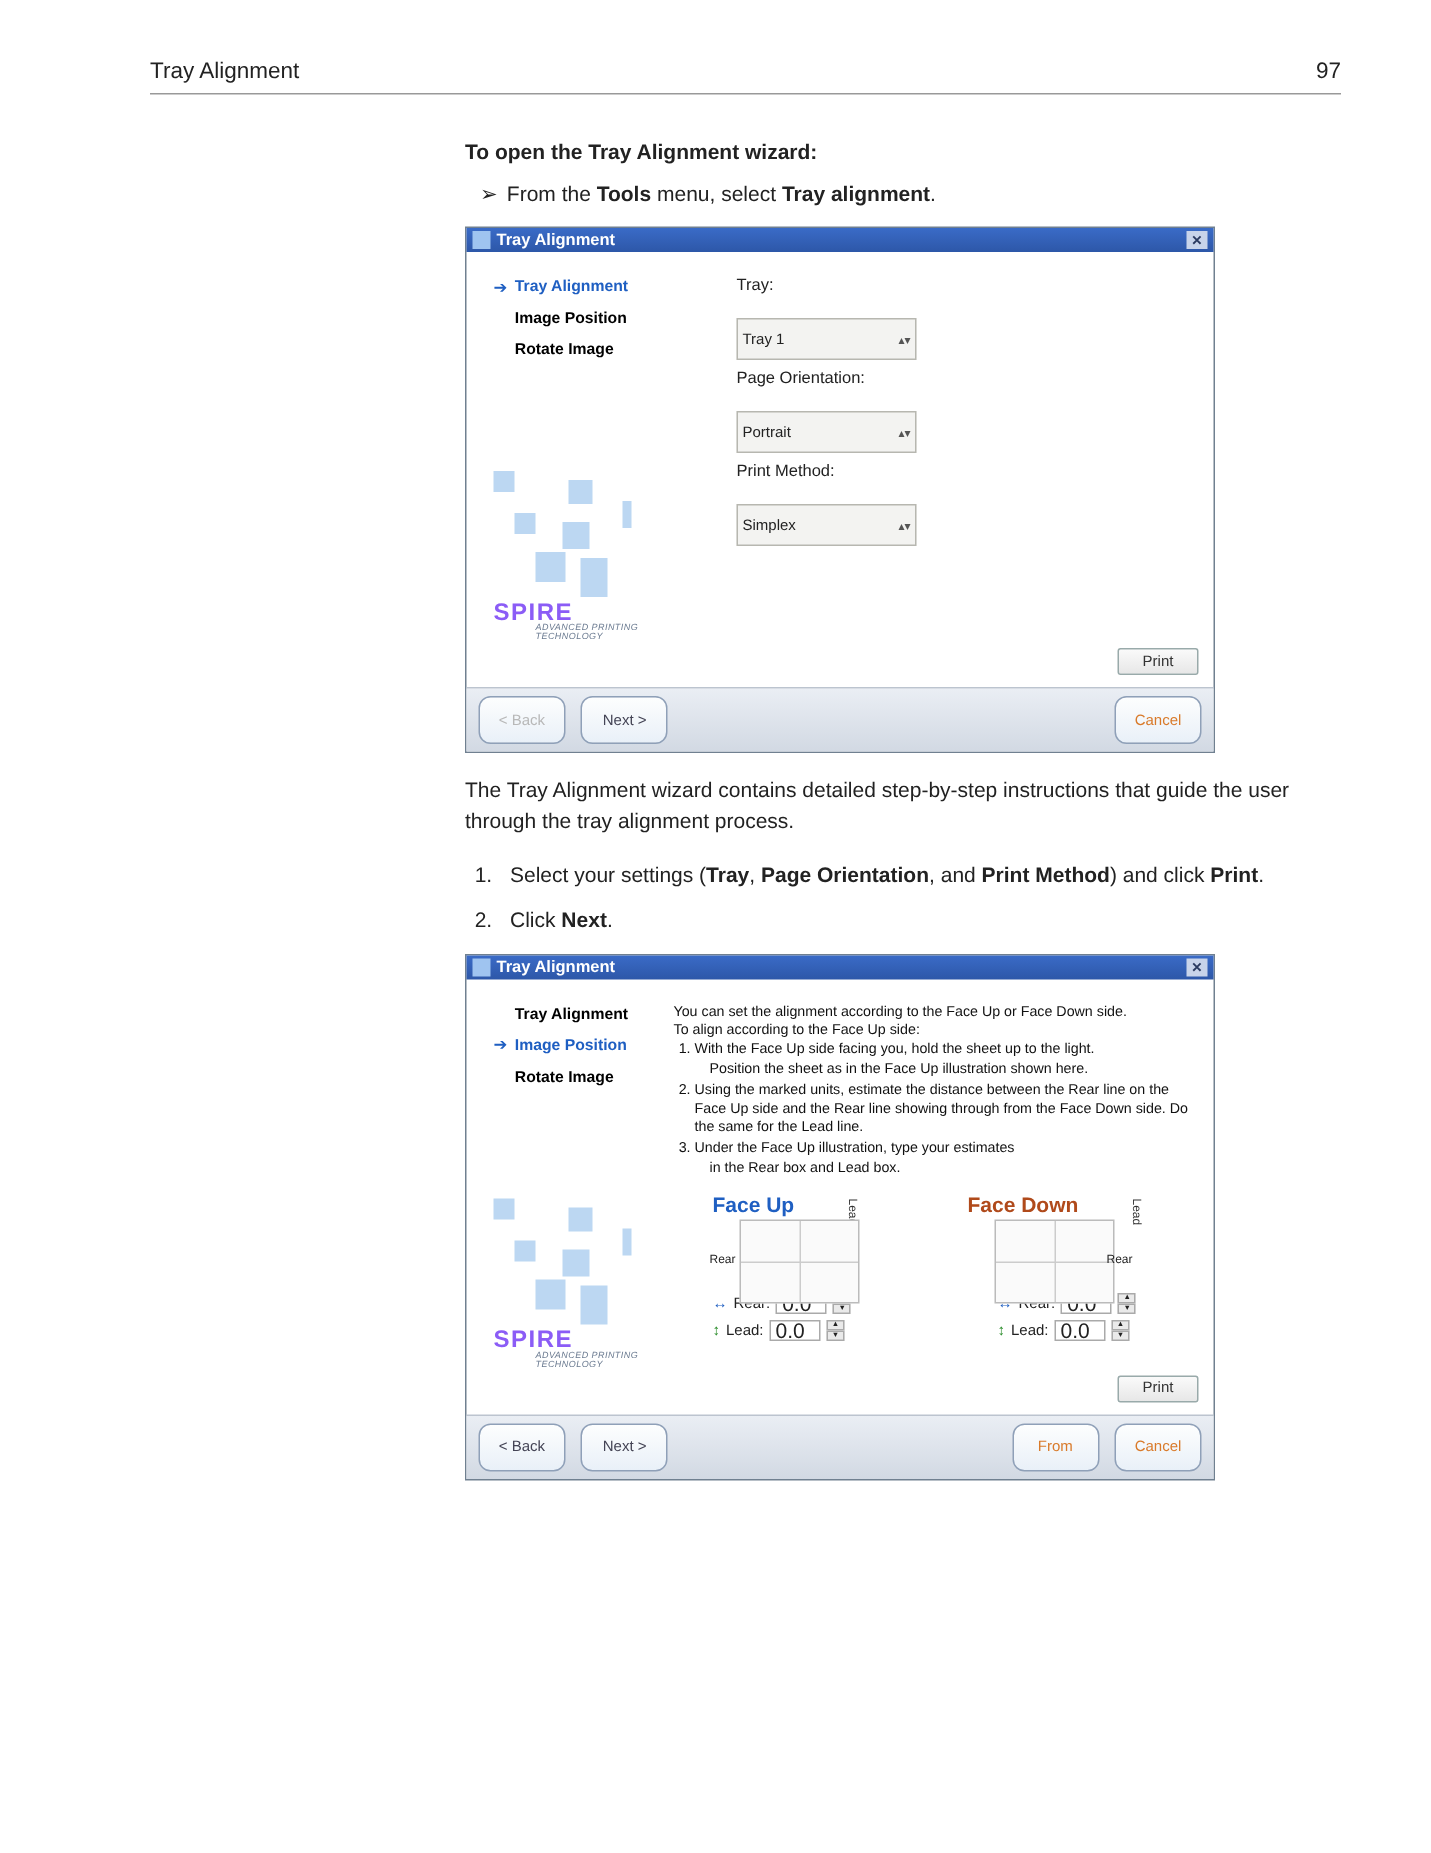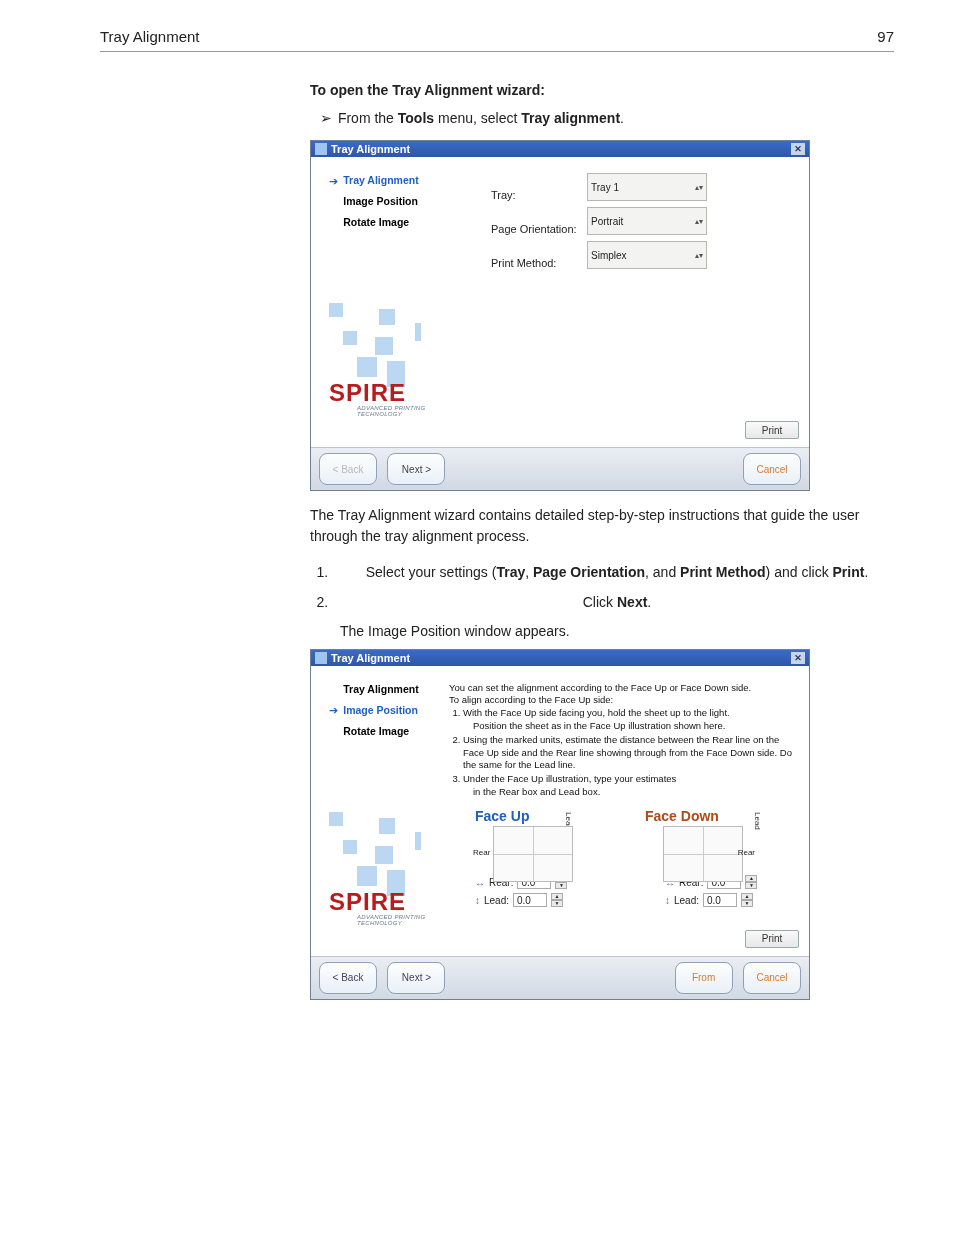--- a/index.html
+++ b/index.html
@@ -1,26 +1,26 @@
 <!DOCTYPE html>
 <html><head>
 <meta charset="utf-8">
 <style>
   * { box-sizing: border-box; margin: 0; padding: 0; }
   body { font-family: "Segoe UI", "Helvetica Neue", Arial, sans-serif; background: #fff; color: #222; width: 954px; margin: 0 auto; }
-  .page { padding: 28px 60px 40px 100px; }
+  .page { padding: 39px 60px 40px 100px; }
   .runhead { display: flex; justify-content: space-between; border-bottom: 1px solid #999; padding-bottom: 6px; margin-bottom: 30px; font-size: 15px; }
   .content { margin-left: 210px; }
   .sect-title { font-weight: 700; font-size: 14px; margin-bottom: 12px; }
   .arrow-line { font-size: 14px; margin: 12px 0 14px 10px; }
   .arrow-glyph { display:inline-block; width:14px; }
   .inline-b { font-weight: 700; }
   .body-text { font-size: 14px; line-height: 1.5; margin: 14px 0; }
   .h2 { font-weight: 700; font-size: 18px; margin: 26px 0 12px; }
-  ol.steps { font-size: 14px; line-height: 1.7; padding-left: 22px; margin-bottom: 8px; text-align: center; }
+  ol.steps { font-size: 14px; line-height: 1.7; padding-left: 22px; margin-bottom: 8px; }
   ol.steps li { padding-left: 8px; margin-bottom: 6px; }
   .indent { margin-left: 30px; font-size: 14px; }
 
   
   .win { width: 500px; border: 1px solid #708090; background: #fff; margin: 6px 0 14px; font-family: Tahoma, Arial, sans-serif; }
   .titlebar { background: linear-gradient(#3a6bc7, #2d57a8); color: #fff; font-size: 11px; font-weight: 700; padding: 2px 4px; display: flex; align-items: center; justify-content: space-between; }
   .titlebar .ticon { width:12px; height:12px; background:#9fc4f0; margin-right:4px; display:inline-block; }
   .closebox { width:14px; height:12px; background:#c8d4ea; color:#2a3a60; font-size:9px; line-height:12px; text-align:center; }
   .win-body { display:flex; min-height: 260px; }
   .sidebar { width: 170px; padding: 14px 12px 10px 18px; display:flex; flex-direction:column; justify-content:space-between; }
@@ -33,25 +33,25 @@
   .brand { position: relative; height: 120px; }
   .mosaic { position:absolute; left:0; bottom:22px; width:120px; height:90px; }
   .mosaic span { position:absolute; background:#bcd7f2; }
   .sq1{left:0;top:8px;width:14px;height:14px;background:#dfeaf7;}
   .sq2{left:50px;top:14px;width:16px;height:16px;background:#a9cbee;}
   .sq3{left:14px;top:36px;width:14px;height:14px;background:#c9def4;}
   .sq4{left:46px;top:42px;width:18px;height:18px;background:#bcd7f2;}
   .sq5{left:86px;top:28px;width:6px;height:18px;background:#94bfe9;}
   .sq6{left:28px;top:62px;width:20px;height:20px;background:#a9cbee;}
   .sq7{left:58px;top:66px;width:18px;height:26px;background:#9ec6ec;}
-  .brandtxt { position:absolute; left:0; bottom:0; font-weight:900; letter-spacing:1px; color:#b91c1c; font-size:24px; }
+  .brandtxt { position:absolute; left:0; bottom:0; font-weight:900; letter-spacing:1px; color:#8b5cf6; font-size:16px; }
   .brandsub { position:absolute; left:28px; bottom:-10px; font-size:6px; color:#6a7a90; letter-spacing:.3px; font-style:italic; }
 
   .mainpane { flex:1; padding: 16px 14px 10px 10px; font-size:11px; position:relative; }
-  .form-row { display:flex; align-items:flex-end; margin-bottom:6px; gap:1px; }
+  .form-row { display:flex; align-items:flex-start; margin-bottom:6px; gap:16px;flex-direction:column; }
   .form-row .flabel { width:95px; color:#222; }
   .dd { width:120px; height:28px; background:#f3f3f1; border:1px solid #b7b7b0; display:flex; align-items:center; justify-content:space-between; padding:0 3px; font-size:10px; }
   .dd .car { color:#555; font-size:8px; }
 
   .footer-row { display:flex; justify-content:flex-end; padding: 4px 10px 8px; }
   .btn { min-width:54px; height:18px; font-size:10px; border:1px solid #9aa; background:linear-gradient(#fafafa,#e7e7e7); border-radius:2px; display:inline-flex; align-items:center; justify-content:center; padding:0 10px; color:#333; }
   .bottombar { background:linear-gradient(#eaeef4,#d2d9e3); padding:5px 8px; display:flex; justify-content:space-between; border-top:1px solid #bcc4cf; }
   .pill { min-width:58px; height:32px; border:1px solid #8fa0b8; border-radius:8px; background:linear-gradient(#fdfefe,#e9f0f8); font-size:10px; display:inline-flex; align-items:center; justify-content:center; padding:0 10px; color:#445; }
   .pill.orange { color:#d97a2a; }
   .pill.disabled { color:#b8b8b8; }
@@ -72,21 +72,21 @@
   .sheet::before,.sheet::after{content:"";position:absolute;background:#ccc;}
   .sheet::before{left:0;right:0;top:50%;height:1px;}
   .sheet::after{top:0;bottom:0;left:50%;width:1px;}
   .diag .rearlab { font-size:8px; margin-top:-34px; margin-left:-2px; position:relative; }
 
   .val-row { display:flex; gap:60px; margin-left:26px; }
   .val-col { width:130px; font-size:10px; }
   .val { display:flex; align-items:center; gap:4px; margin-bottom:4px; }
   .val .arr { color:#1f5fc2; font-weight:700; }
   .val .arr.green { color:#2f8f2f; }
-  .numbox { width:34px; height:14px; border:1px solid #aaa; background:#fff; font-size:10px; display:inline-flex; align-items:center; padding:0 3px; }
+  .numbox { width:34px; height:14px; border:1px solid #aaa; background:#fff; font-size:14px; display:inline-flex; align-items:center; padding:0 3px; }
   .spin { width:12px; height:14px; display:inline-flex; flex-direction:column; }
   .spin span{flex:1;border:1px solid #aaa;background:#eaeaea;font-size:5px;line-height:5px;text-align:center;}
 </style>
 </head>
 <body>
 
 <div class="page">
   <div class="runhead">
     <span>Tray Alignment</span>
     <span>97</span>
@@ -176,21 +176,20 @@
     <p class="body-text">The Tray Alignment wizard contains detailed step-by-step instructions that guide the user through the tray alignment process.</p>
 
     <ol class="steps">
       <li>
         <span>Select your settings (</span><span class="inline-b">Tray</span><span>, </span><span class="inline-b">Page Orientation</span><span>, and </span><span class="inline-b">Print Method</span><span>) and click </span><span class="inline-b">Print</span><span>.</span>
       </li>
       <li>
         <span>Click </span><span class="inline-b">Next</span><span>.</span>
       </li>
     </ol>
-    <p class="indent">The Image Position window appears.</p>
 
     <div class="win" style="margin-top:10px;">
       <div class="titlebar">
         <span style="display:flex;align-items:center;">
             <span class="ticon"></span>
             <span>Tray Alignment</span>
           </span>
         <span class="closebox">✕</span>
       </div>
       <div class="win-body">

